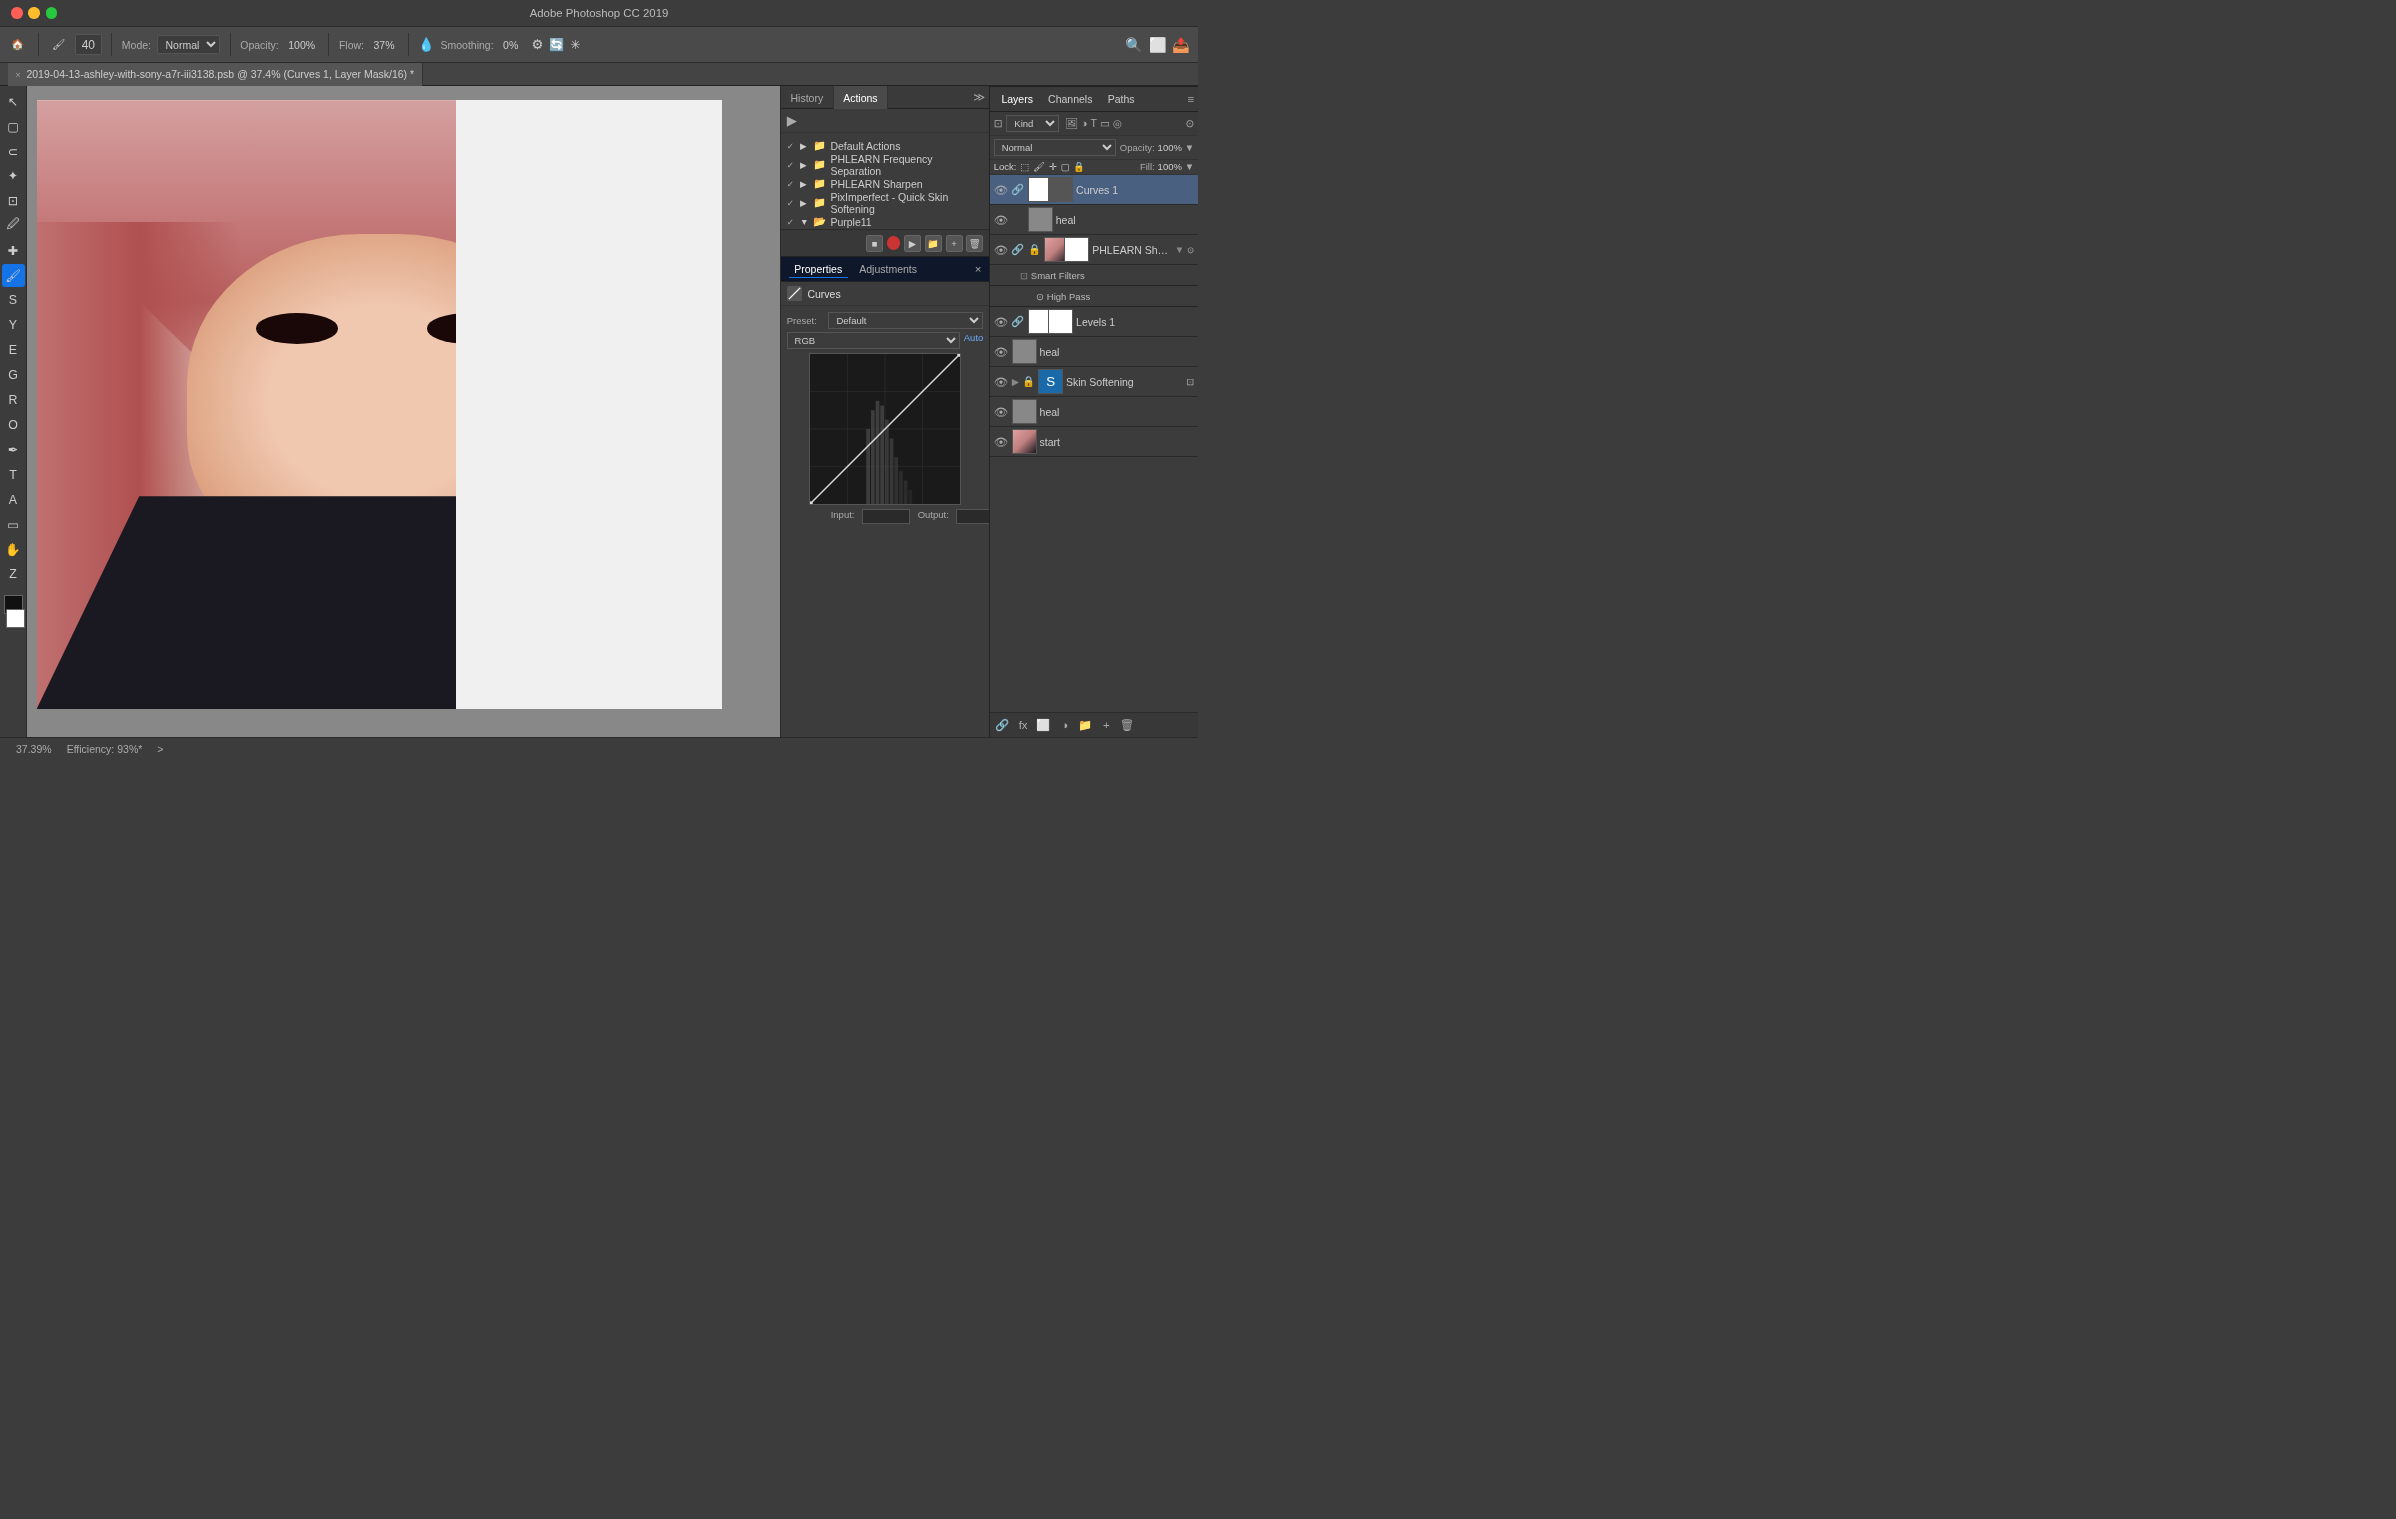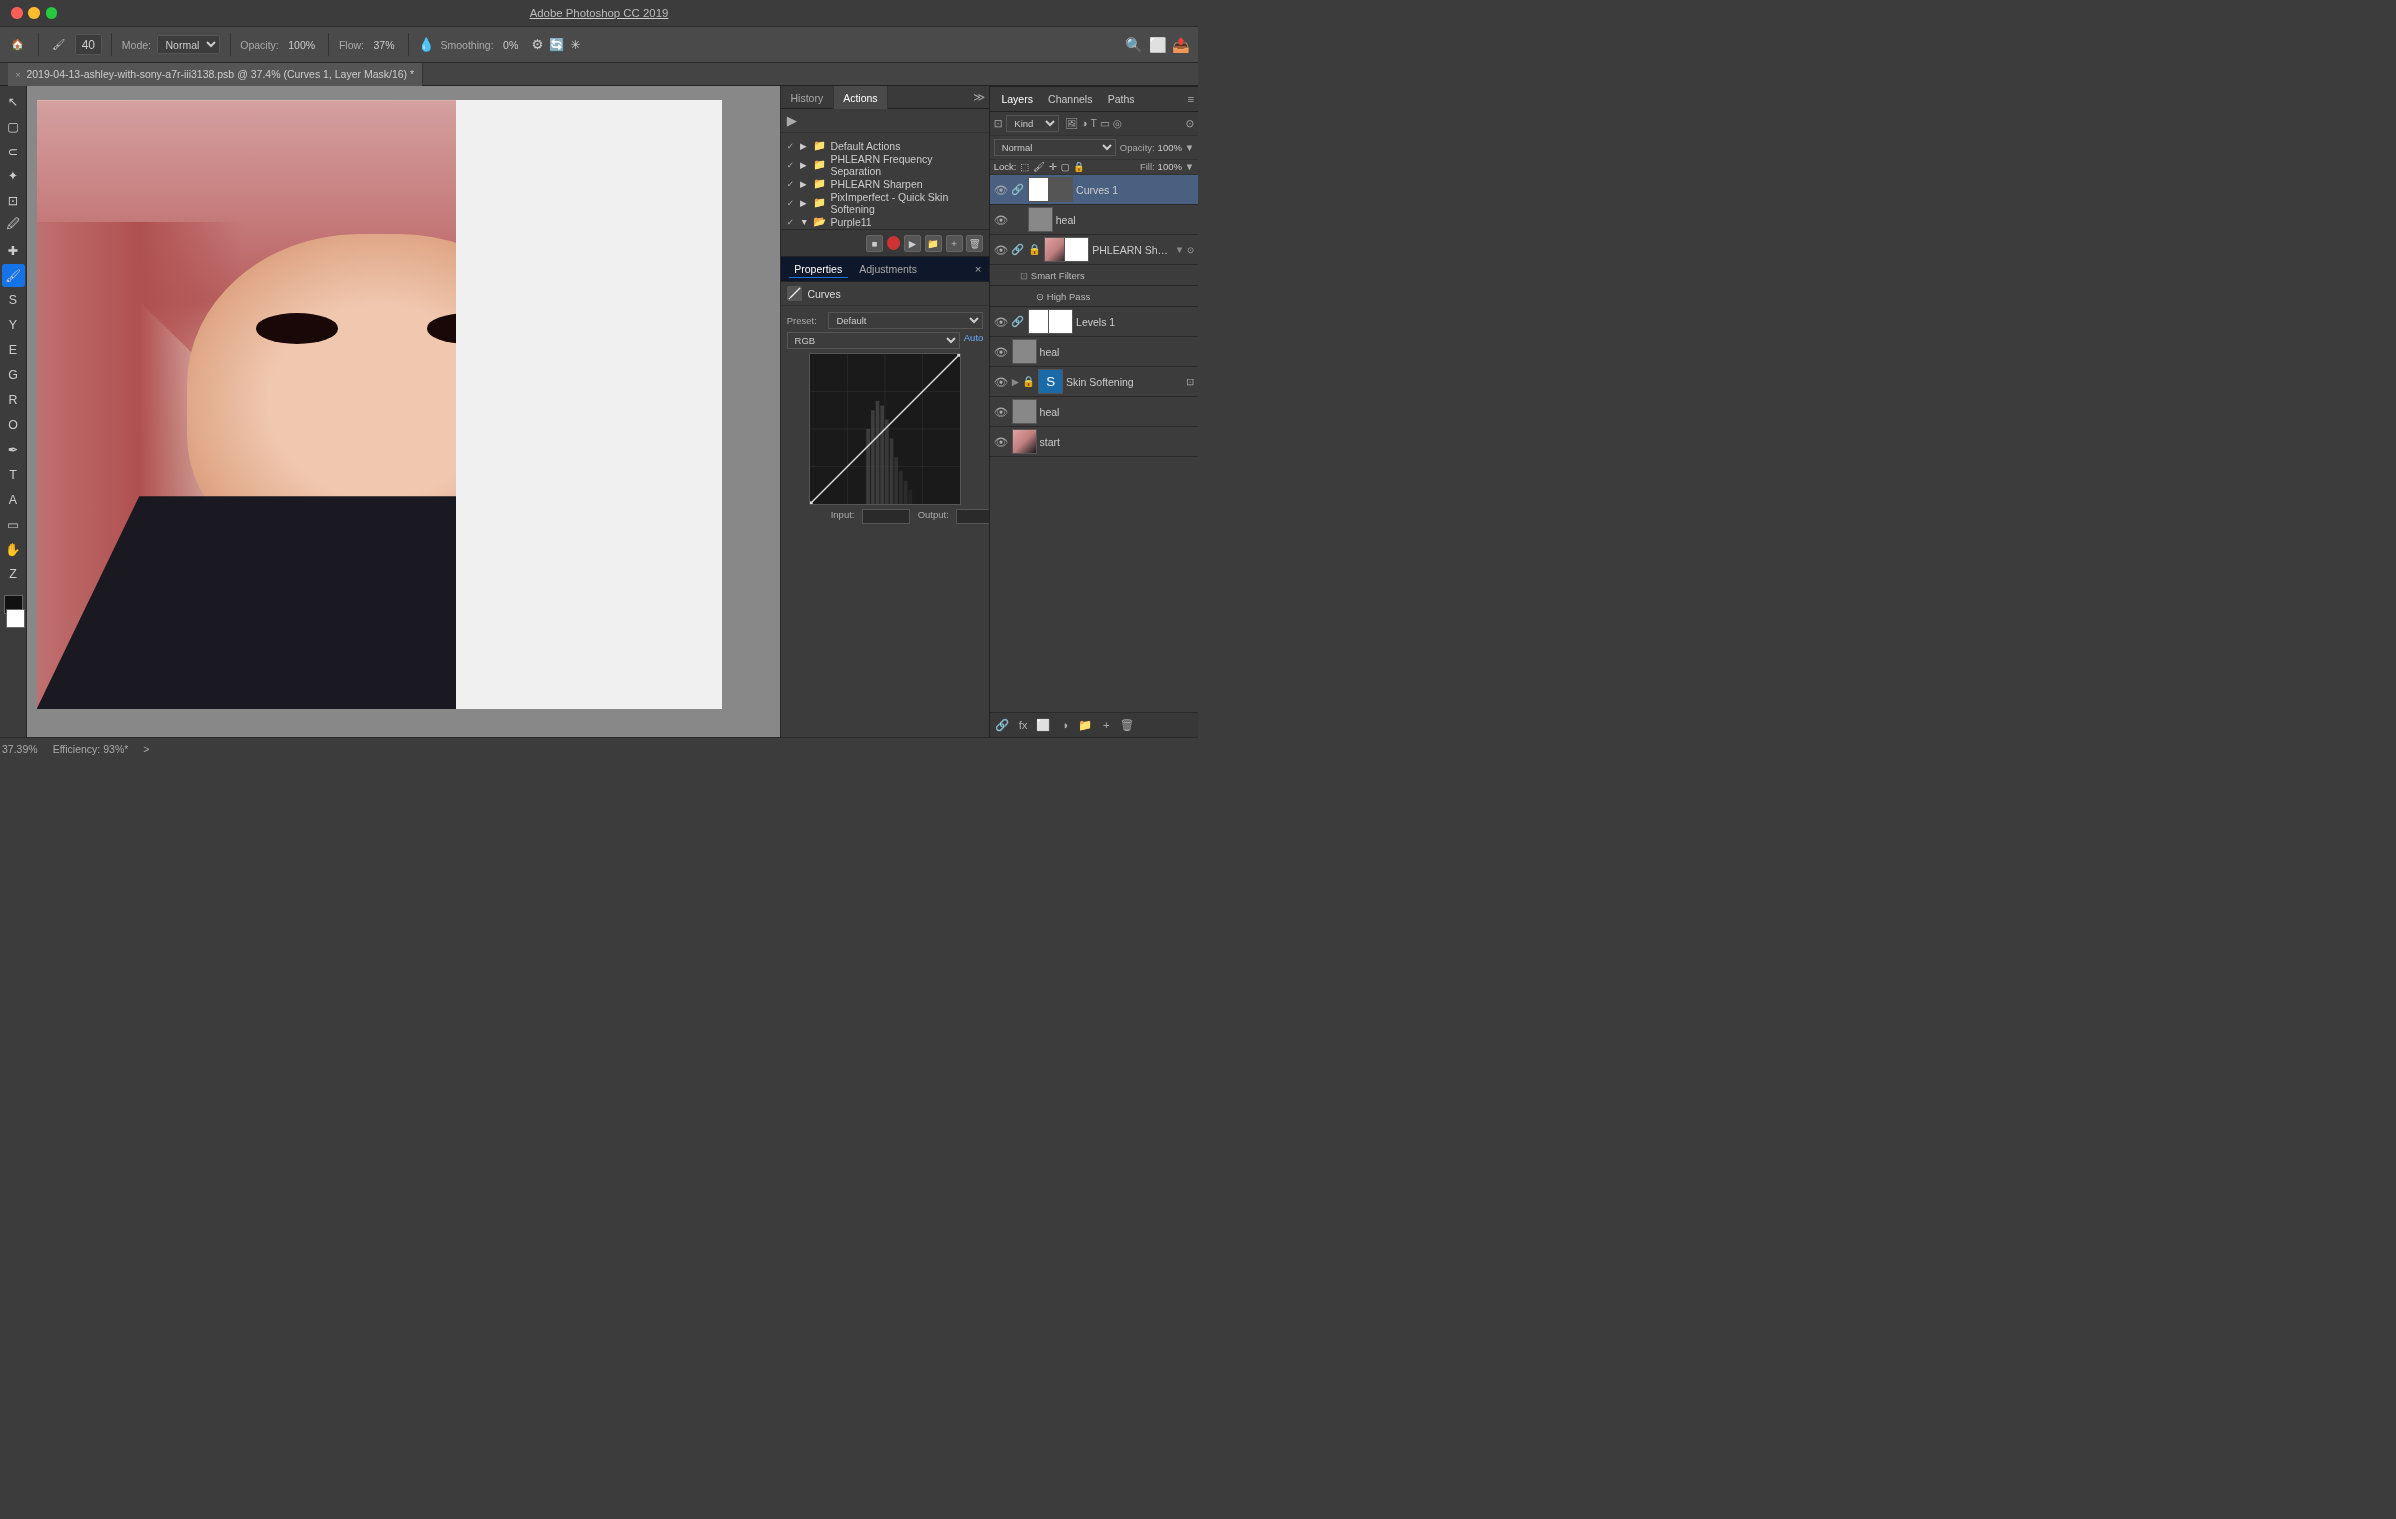--- a/index.html
+++ b/index.html
@@ -16,21 +16,20 @@
 
     
     .titlebar {
       height: 27px;
       background: #3c3c3c;
       display: flex;
       align-items: center;
       justify-content: center;
       position: relative;
       border-bottom: 1px solid #2a2a2a;
-      text-decoration: underline;
     }
     .titlebar-title {
       font-size: 11.4px;
       color: #bbb;
     }
     .traffic-lights {
       position: absolute;
       left: 11.4px;
       display: flex;
       gap: 5.7px;
@@ -260,21 +259,21 @@
       background: #f0f0f0;
     }
 
     
     .statusbar {
       height: 23px;
       background: #3c3c3c;
       border-top: 1px solid #2a2a2a;
       display: flex;
       align-items: center;
-      padding: 0 2px;
+      padding: 0 16px;
       gap: 15px;
       font-size: 10.5px;
       color: #aaa;
     }
 
     
     .history-actions-panel {
       height: 171px;
       border-bottom: 1px solid #222;
       display: flex;

